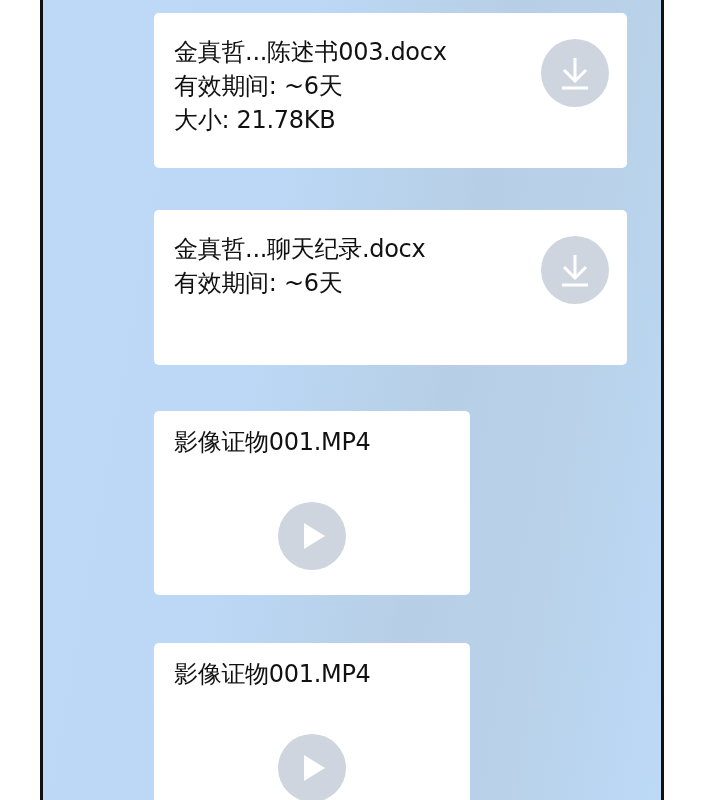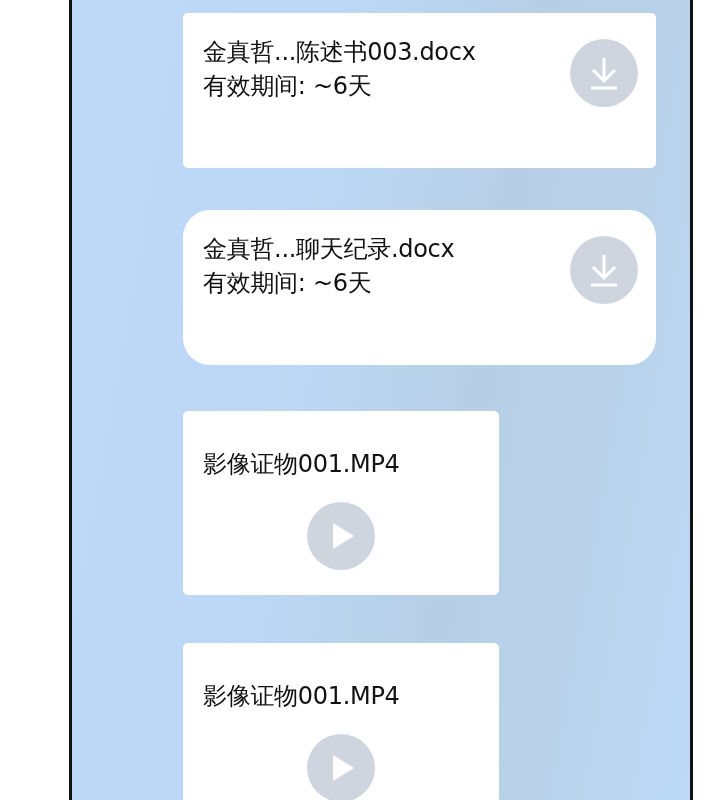--- a/index.html
+++ b/index.html
@@ -11,66 +11,66 @@
     }
     .phone-screen {
       position: absolute;
       left: 40px; top: 0;
       width: 624px; height: 800px;
       border-left: 3px solid #111;
       border-right: 3px solid #111;
       box-sizing: border-box;
       background: linear-gradient(100deg, #bdd9f7 0%, #bcd8f6 35%, #b7cfe6 62%, #b9d2ea 80%, #bcd9f7 100%);
       overflow: hidden;
-      margin-left: 29px;
     }
     .card {
       position: absolute;
       background: #ffffff;
       border-radius: 5px;
       box-sizing: border-box;
       color: #111;
     }
     .file-card { left: 111px; width: 473px; height: 155px; padding: 22px 20px; }
     .file-card .line { font-size: 24px; line-height: 34px; white-space: nowrap; letter-spacing: -0.3px; }
     .dl-btn {
       position: absolute; right: 18px; top: 26px;
       width: 68px; height: 68px; border-radius: 50%;
       background: #cfd5df;
       display: flex; align-items: center; justify-content: center;
       cursor: pointer;
     }
-    .video-card { left: 111px; width: 316px; height: 184px; padding: 36px 20px; }
+    .video-card { left: 111px; width: 316px; height: 184px; padding: 14px 20px; }
     .video-card .title { font-size: 24px; line-height: 34px; white-space: nowrap; letter-spacing: -0.3px; }
     .play-btn {
       position: absolute; left: 124px; top: 91px;
       width: 68px; height: 68px; border-radius: 50%;
       background: #cfd5df;
       display: flex; align-items: center; justify-content: center;
       cursor: pointer;
     }
   </style>
 </head>
 <body>
 
 <div class="phone-screen">
 
   <div class="card file-card" style="top:13px;">
     <div class="line">金真哲...陈述书003.docx</div>
     <div class="line">有效期间: ~6天</div>
+    <div class="line">大小: 21.78KB</div>
     <div class="dl-btn">
       <svg width="40" height="40" viewBox="0 0 40 40">
         <line x1="20" y1="5" x2="20" y2="27" stroke="#fff" stroke-width="3"></line>
         <polyline points="9,17 20,28 31,17" fill="none" stroke="#fff" stroke-width="3"></polyline>
         <line x1="7" y1="35" x2="33" y2="35" stroke="#fff" stroke-width="3"></line>
       </svg>
     </div>
   </div>
 
-  <div class="card file-card" style="top:210px;border-radius:27px;">
+  <div class="card file-card" style="top:210px;">
     <div class="line">金真哲...聊天纪录.docx</div>
     <div class="line">有效期间: ~6天</div>
     <div class="dl-btn">
       <svg width="40" height="40" viewBox="0 0 40 40">
         <line x1="20" y1="5" x2="20" y2="27" stroke="#fff" stroke-width="3"></line>
         <polyline points="9,17 20,28 31,17" fill="none" stroke="#fff" stroke-width="3"></polyline>
         <line x1="7" y1="35" x2="33" y2="35" stroke="#fff" stroke-width="3"></line>
       </svg>
     </div>
   </div>

